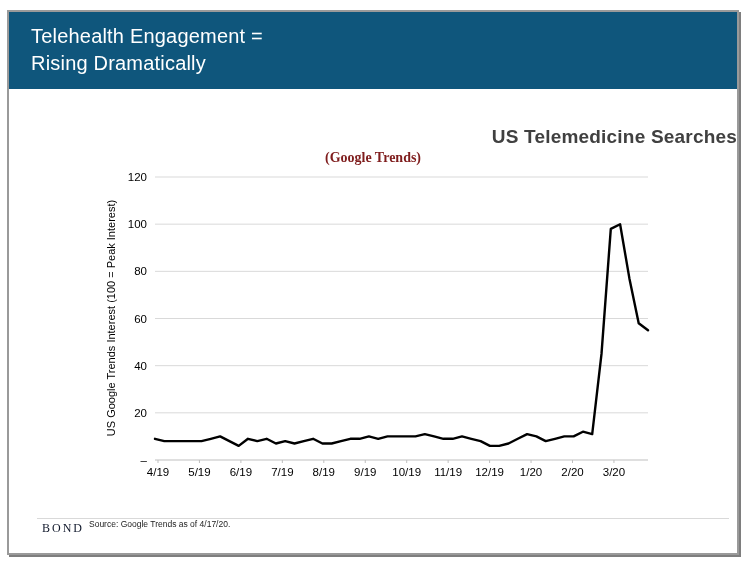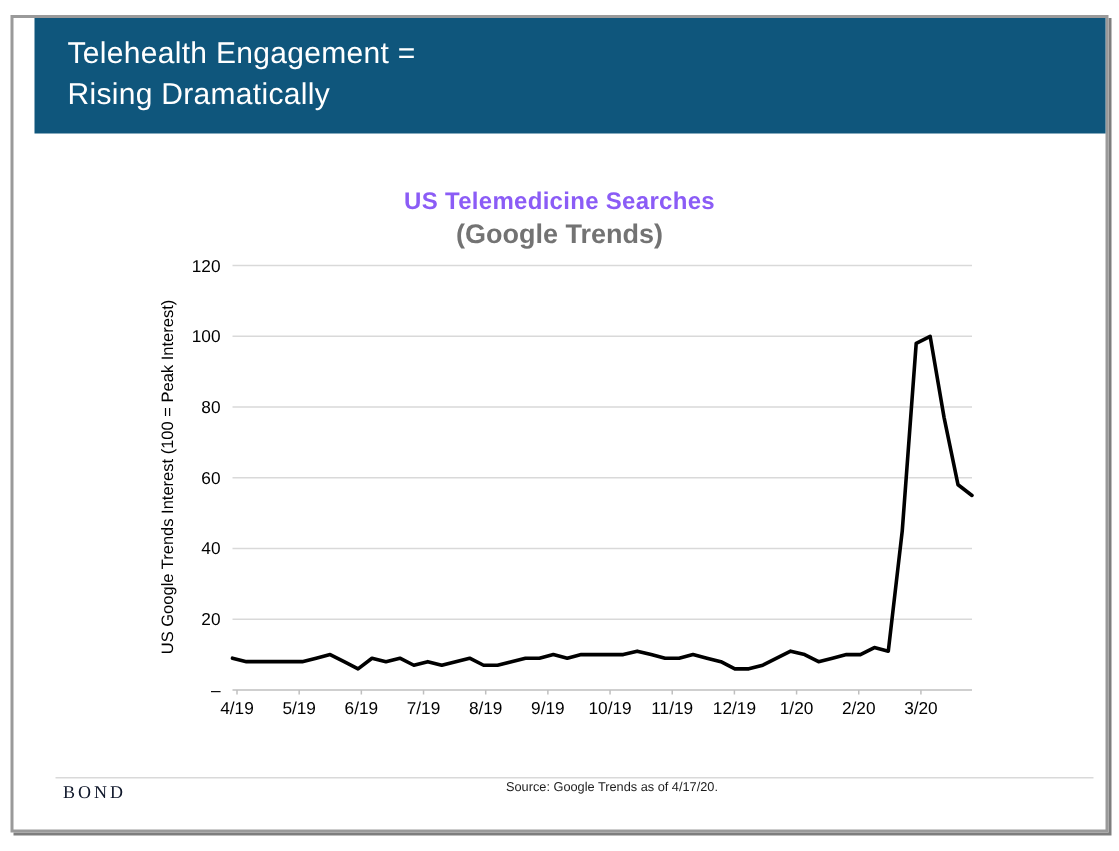--- a/index.html
+++ b/index.html
@@ -18,21 +18,21 @@
     top: 10px;
     width: 728px;
     height: 541px;
     background: #ffffff;
     border: 2px solid #9a9a9a;
     box-shadow: 2px 2px 0 #7e7e7e;
     box-sizing: content-box;
   }
   .header-bar {
     position: absolute;
-    left: 14px;
+    left: 0;
     top: 0;
     right: 0;
     height: 77px;
     background: #0f567c;
   }
   .header-title {
     padding: 11px 0 0 22px;
     color: #ffffff;
     font-size: 20px;
     line-height: 27px;
@@ -40,30 +40,32 @@
     white-space: pre-line;
   }
   .chart-titles {
     position: absolute;
     left: 0;
     right: 0;
     top: 114px;
     text-align: center;
   }
   .chart-title {
-    font-size: 16px;
+    font-size: 19px;
     font-weight: bold;
-    color: #8b5cf6;
+    color: #404040;
     letter-spacing: 0.2px;
+    text-align: right;
   }
   .chart-subtitle {
-    font-size: 18px;
+    font-size: 14px;
     font-weight: bold;
-    color: #737373;
+    color: #7f1d1d;
     margin-top: 2px;
+    font-family: Liberation Serif, serif;
   }
   #chart-svg {
     position: absolute;
     left: 0;
     top: 0;
     width: 724px;
     height: 537px;
   }
   #chart-svg text {
     font-family: "Liberation Sans", sans-serif;
@@ -84,21 +86,21 @@
     font-family: "Liberation Serif", serif;
     font-size: 12px;
     letter-spacing: 2px;
     color: #0f172a;
   }
   .footer-text {
     position: absolute;
     left: 80px;
     right: 10px;
     top: 507px;
-    text-align: center;
+    text-align: left;
     font-size: 8.5px;
     line-height: 10.5px;
     color: #1c1c1c;
   }
 </style>
 </head>
 <body>
 
 <div class="slide">
 

